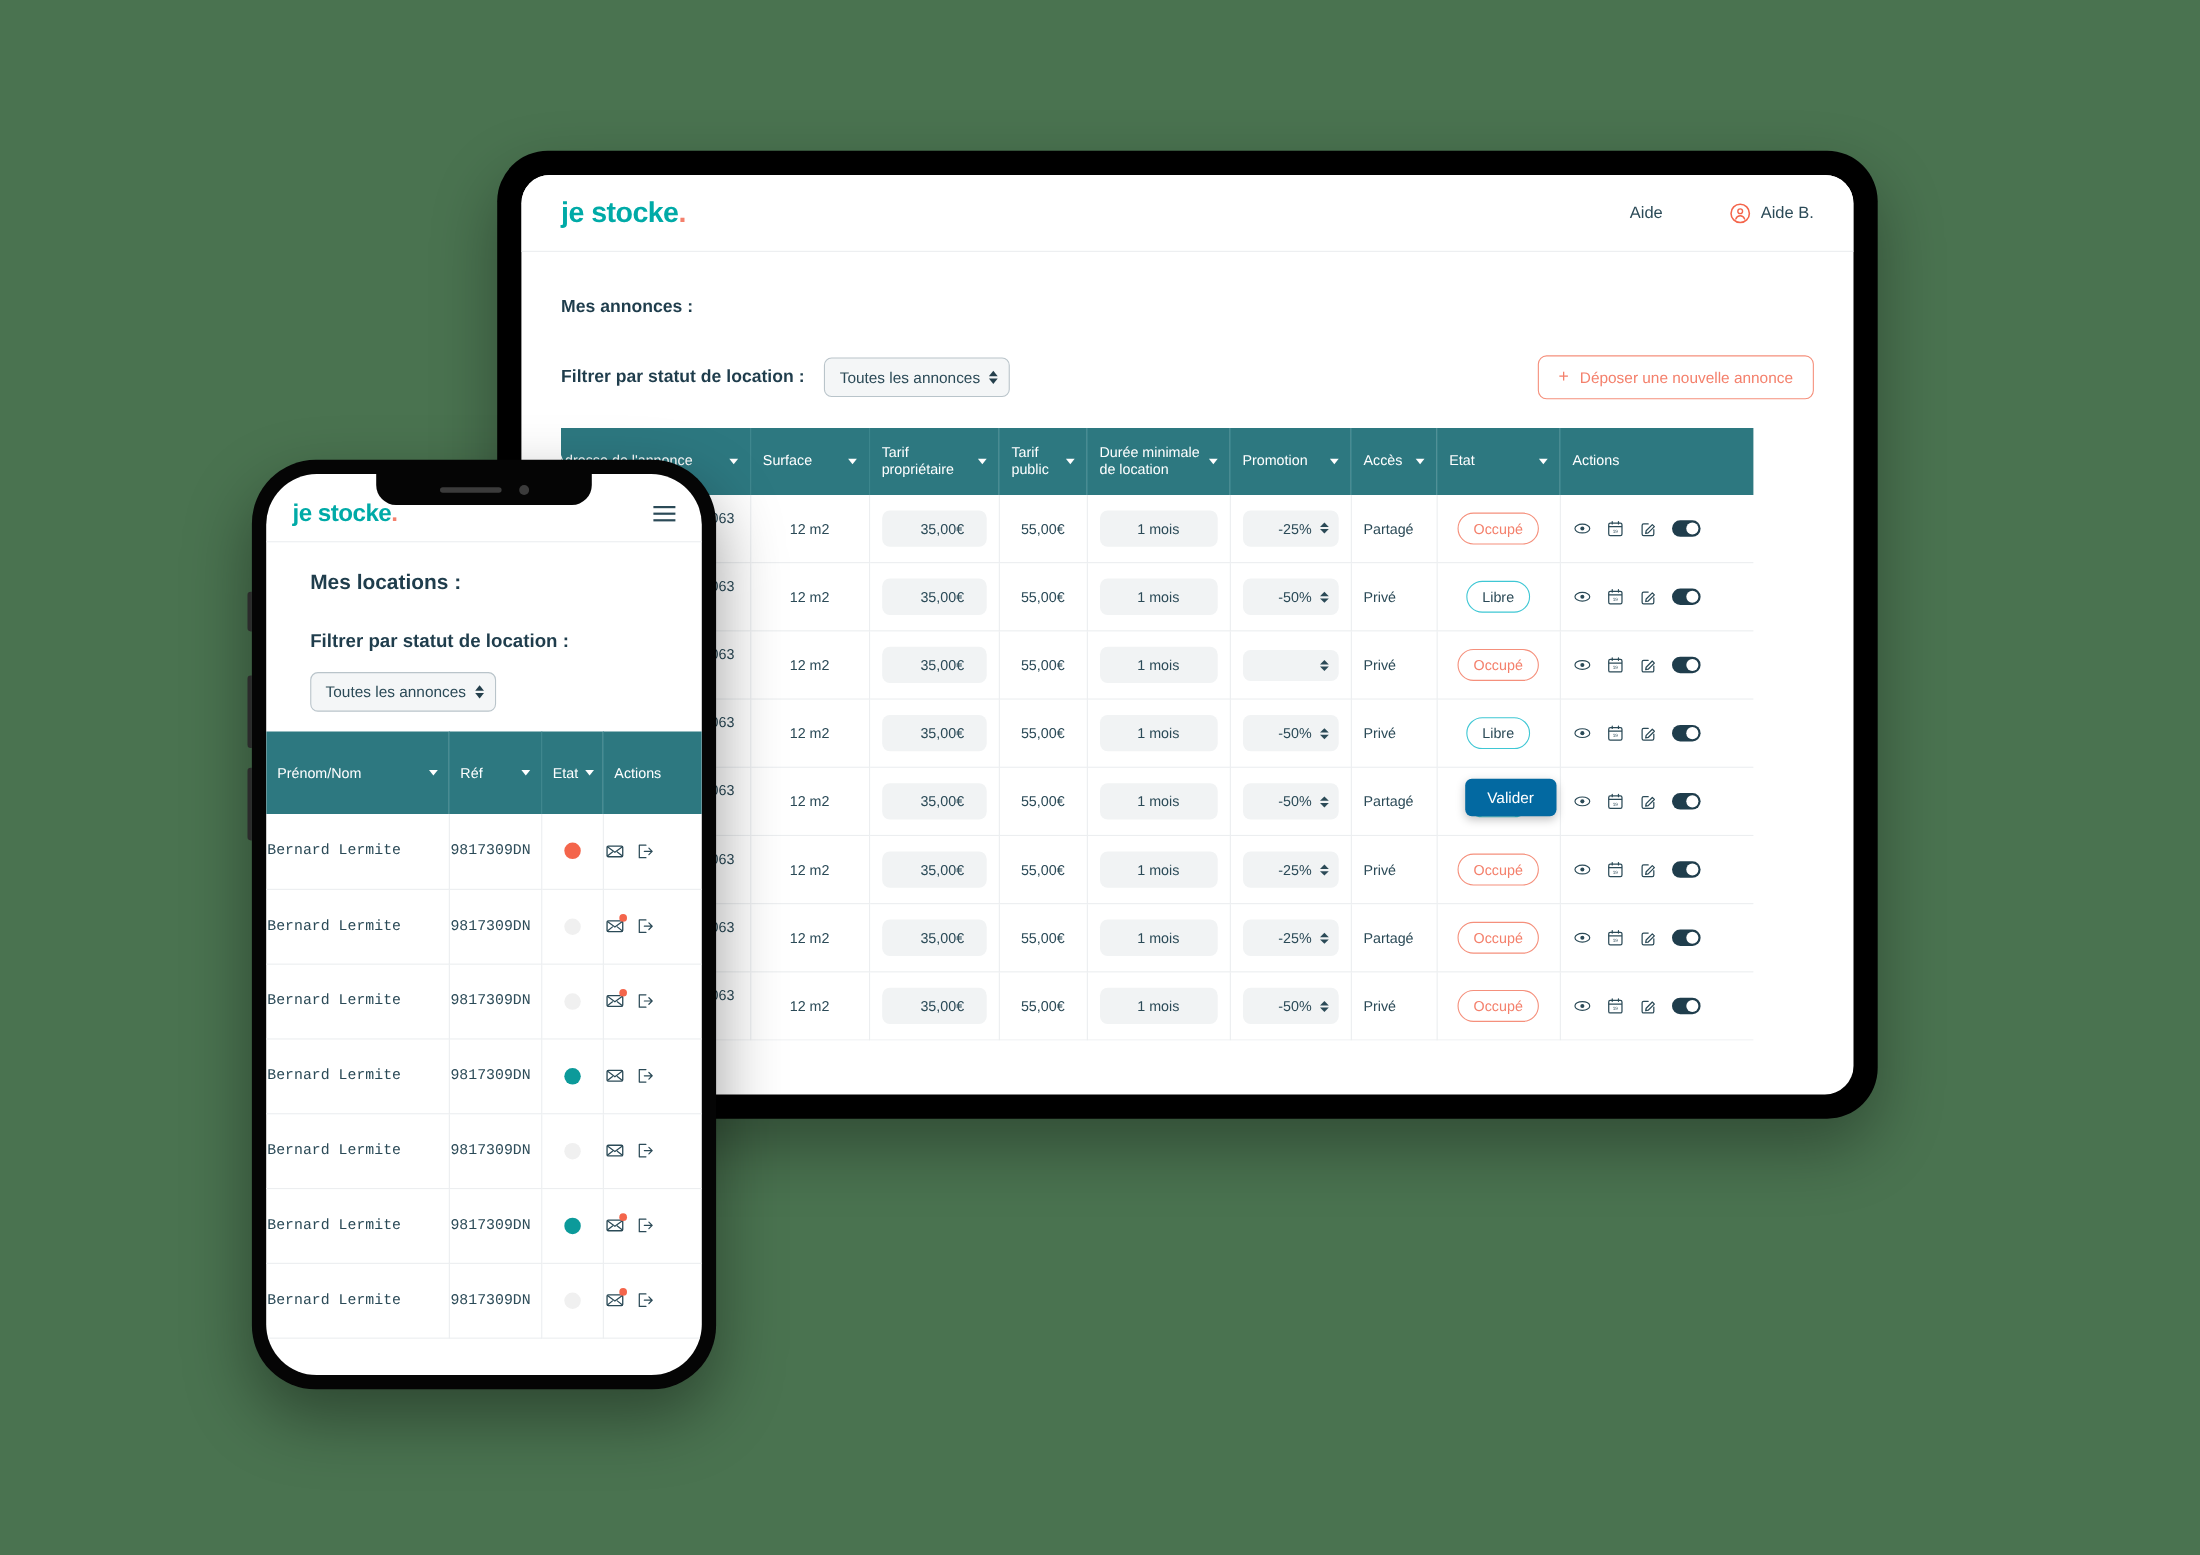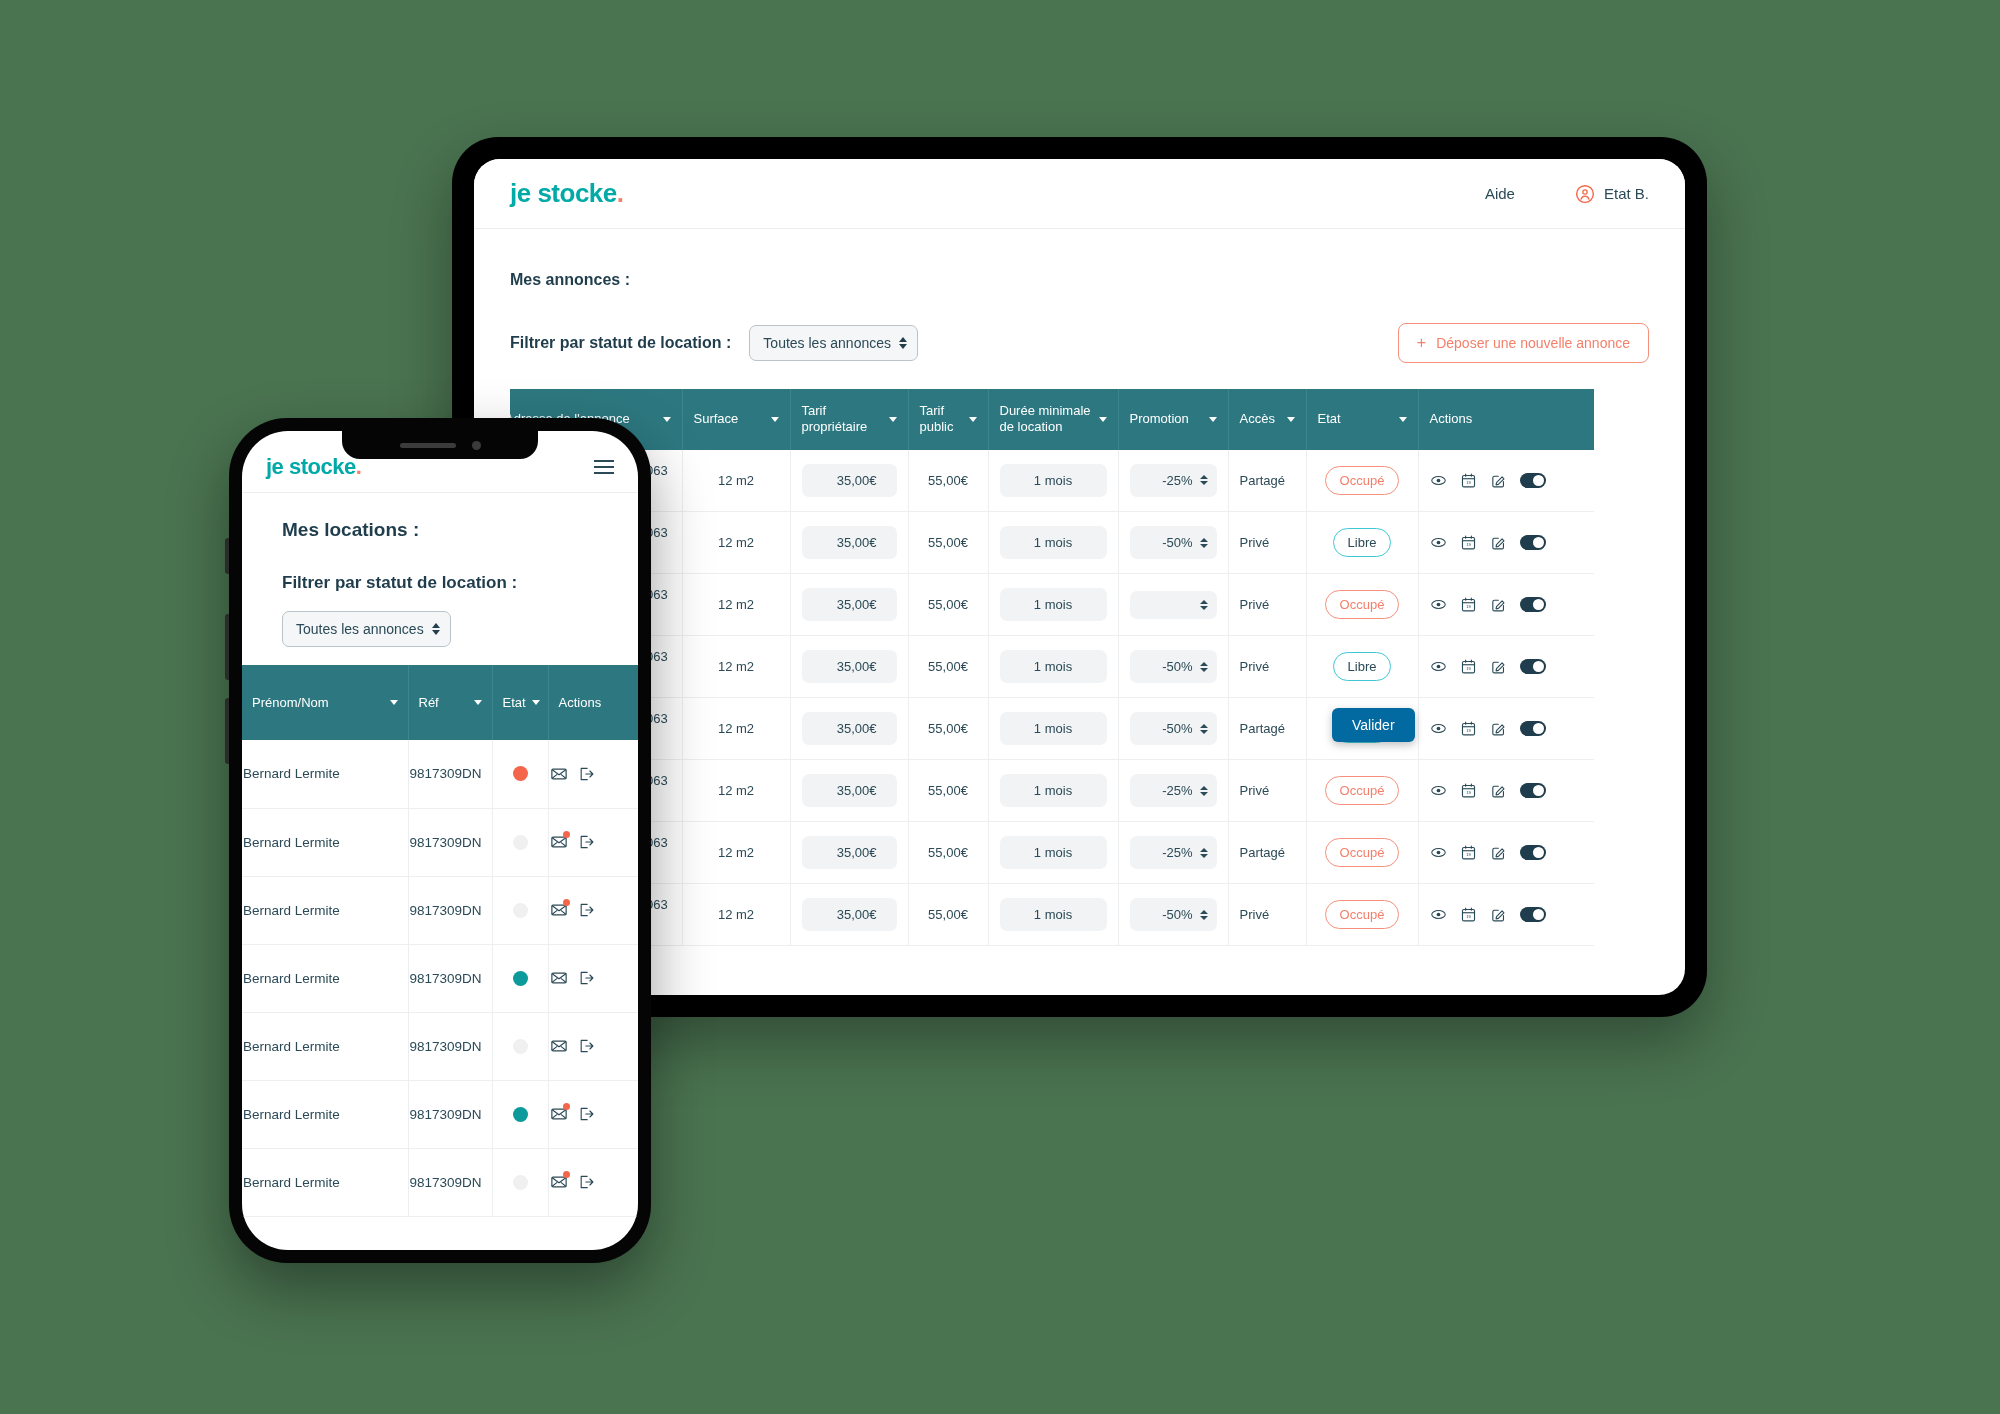--- a/index.html
+++ b/index.html
@@ -375,20 +375,21 @@
   }
   table.phone-tbl thead th:last-child { border-right: none; }
   table.phone-tbl tbody td {
     border-bottom: 1px solid #eceef0;
     border-right: 1px solid #eceef0;
     font-size: 13.5px;
     color: #2b4a57;
     height: 68px;
     box-sizing: border-box;
     vertical-align: middle;
+    font-family: Liberation Mono, monospace;
   }
   table.phone-tbl tbody td:last-child { border-right: none; }
   .dot-state {
     width: 15px; height: 15px;
     border-radius: 50%;
     display: block;
     margin: 0 auto;
   }
   .dot-state.red  { background: #f4654b; }
   .dot-state.teal { background: #0c9a9a; }
@@ -414,21 +415,21 @@
         <span>je stocke</span><span class="dot">.</span>
       </div>
       <div class="t-topright">
         <a class="aide-link" href="#">Aide</a>
         <div class="user-chip">
           <svg class="user-avatar" viewBox="0 0 24 24">
             <circle cx="12" cy="12" r="10" fill="none" stroke="#f4654b" stroke-width="1.7"></circle>
             <circle cx="12" cy="9.6" r="2.6" fill="none" stroke="#f4654b" stroke-width="1.5"></circle>
             <path d="M7.2 18.2c0.9-2.5 2.7-3.6 4.8-3.6s3.9 1.1 4.8 3.6" fill="none" stroke="#f4654b" stroke-width="1.5" stroke-linecap="round"></path>
           </svg>
-          <span class="user-name">Etat B.</span>
+          <span class="user-name">Aide B.</span>
         </div>
       </div>
     </div>
 
     <div class="t-body">
 
       <p class="section-label">Mes annonces :</p>
 
       <div class="filter-row">
         <div class="filter-left">

